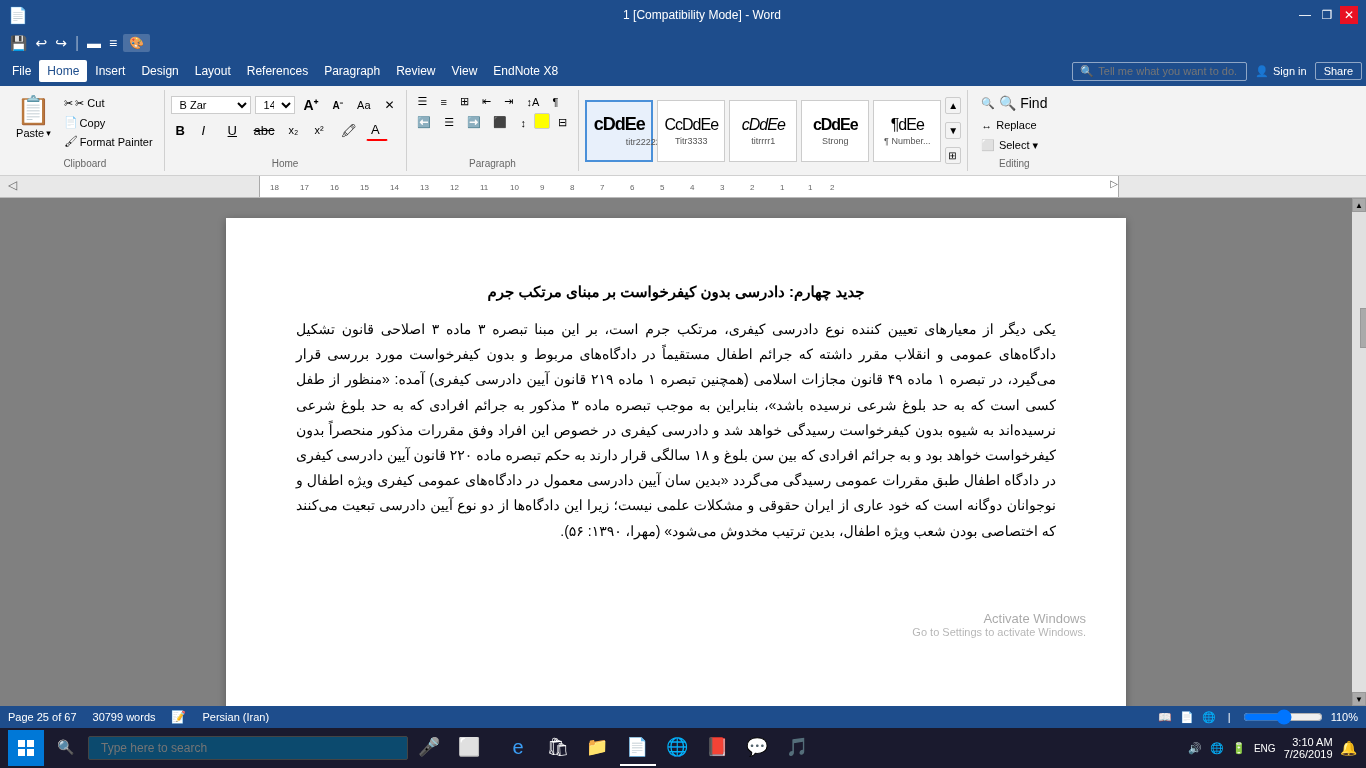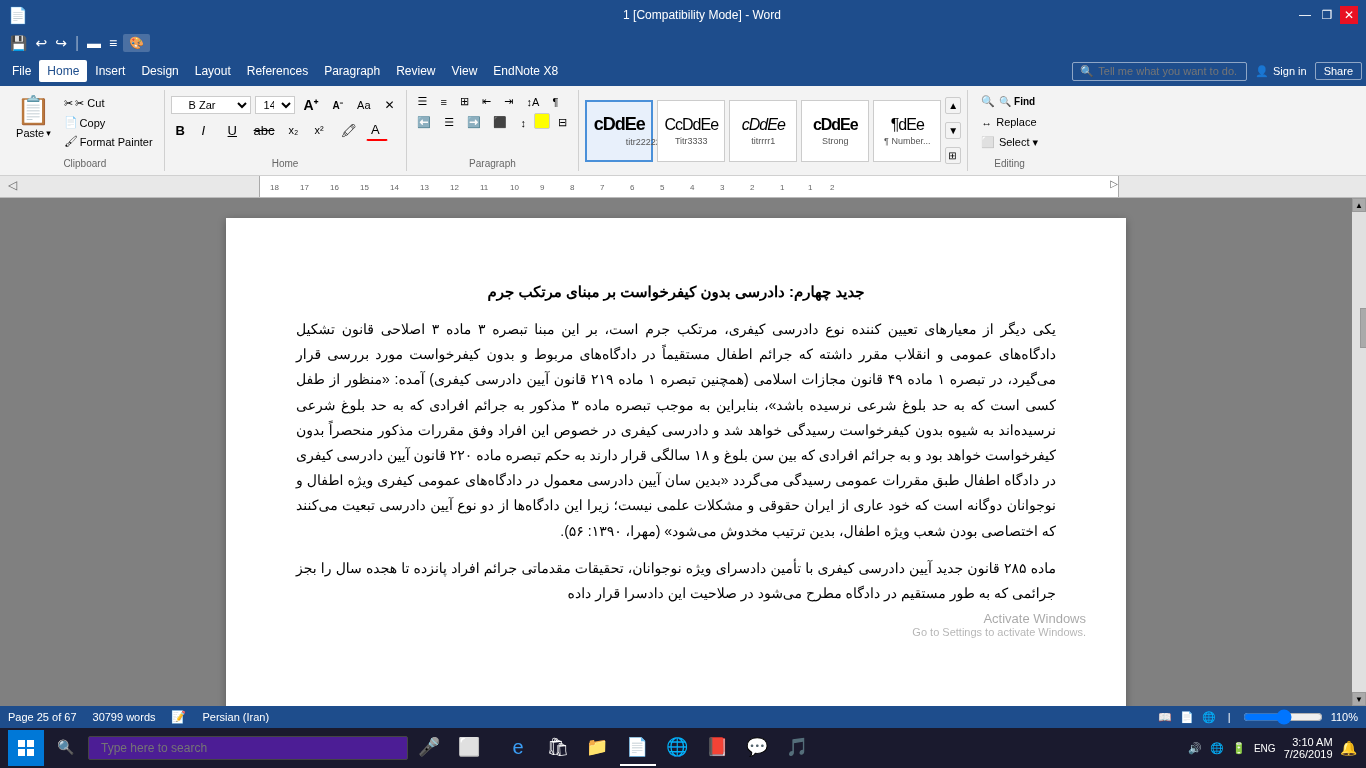--- a/index.html
+++ b/index.html
@@ -99,21 +99,21 @@
       margin-top: 2px;
     }
 
     
     .font-section { display: flex; flex-direction: column; gap: 2px; }
     .font-row1 { display: flex; gap: 4px; align-items: center; }
     .font-row2 { display: flex; gap: 4px; align-items: center; }
     .font-selector {
       border: 1px solid #ccc;
       background: white;
-      padding: 1px 13px;
+      padding: 1px 4px;
       font-size: 11px;
       width: 80px;
       cursor: pointer;
     }
     .size-selector {
       border: 1px solid #ccc;
       background: white;
       padding: 1px 4px;
       font-size: 11px;
       width: 40px;
@@ -227,21 +227,21 @@
       background: #0078d7;
       border: none;
       cursor: pointer;
       display: flex;
       align-items: center;
       justify-content: center;
       color: white;
       font-size: 14px;
     }
     .taskbar-search {
-      background: #4c1d95;
+      background: #0c4a6e;
       border: 1px solid #444;
       color: #aaa;
       padding: 4px 12px;
       width: 320px;
       font-size: 12px;
       border-radius: 2px;
     }
     .taskbar-apps { display: flex; gap: 4px; margin-left: 8px; }
     .taskbar-app {
       width: 36px;
@@ -500,21 +500,21 @@
           <div class="styles-arr">⊞</div>
         </div>
       </div>
     </div>
 
     <div class="ribbon-group">
       <div class="ribbon-group-content">
         <div class="editing-group">
           <div class="editing-btn">
             <span>🔍</span>
-              <span style="font-size:10px;font-weight:bold;">🔍 Find</span>
+              <span style="font-size:14px;">🔍 Find</span>
           </div>
           <div class="editing-btn">
             <span>↔</span>
               <span style="font-size:11px;">Replace</span>
           </div>
           <div class="editing-btn">
             <span>⬜</span>
               <span style="font-size:11px;">Select ▾</span>
           </div>
         </div>
@@ -566,21 +566,20 @@
 
   <div class="doc-with-scrollbar">
     <div style="background:#808080; flex:1; overflow-y:auto; display:flex; flex-direction:column; align-items:center; padding:20px 0;">
       <div class="document-page">
         <div class="doc-content">
 
           <div class="doc-title">جدید چهارم: دادرسی بدون کیفرخواست بر مبنای مرتکب جرم</div>
 
           <div class="doc-para">یکی دیگر از معیارهای تعیین کننده نوع دادرسی کیفری، مرتکب جرم است، بر این مبنا تبصره ۳ ماده ۳ اصلاحی قانون تشکیل دادگاه‌های عمومی و انقلاب مقرر داشته که جرائم اطفال مستقیماً در دادگاه‌های مربوط و بدون کیفرخواست مورد بررسی قرار می‌گیرد، در تبصره ۱ ماده ۴۹ قانون مجازات اسلامی (همچنین تبصره ۱ ماده ۲۱۹ قانون آیین دادرسی کیفری) آمده: «منظور از طفل کسی است که به حد بلوغ شرعی نرسیده باشد»، بنابراین به موجب تبصره ماده ۳ مذکور به جرائم افرادی که به حد بلوغ شرعی نرسیده‌اند به شیوه بدون کیفرخواست رسیدگی خواهد شد و دادرسی کیفری در خصوص این افراد وفق مقررات مذکور منحصراً بدون کیفرخواست خواهد بود و به جرائم افرادی که بین سن بلوغ و ۱۸ سالگی قرار دارند به حکم تبصره ماده ۲۲۰ قانون آیین دادرسی کیفری در دادگاه اطفال طبق مقررات عمومی رسیدگی می‌گردد «بدین سان آیین دادرسی معمول در دادگاه‌های عمومی کیفری ویژه اطفال و نوجوانان دوگانه است که خود عاری از ایران حقوقی و مشکلات علمی نیست؛ زیرا این دادگاه‌ها از دو نوع آیین دادرسی تبعیت می‌کنند که اختصاصی بودن شعب ویژه اطفال، بدین ترتیب مخدوش می‌شود» (مهرا، ۱۳۹۰: ۵۶).</div>
 
-          <div class="doc-para">ماده ۲۸۵ قانون جدید آیین دادرسی کیفری با تأمین دادسرای ویژه نوجوانان، تحقیقات مقدماتی جرائم افراد پانزده تا هجده سال را بجز جرائمی که به طور مستقیم در دادگاه مطرح می‌شود در صلاحیت این دادسرا قرار داده</div>
 
         </div>
 
         <div class="activate-watermark">
           <div style="font-size:13px;">Activate Windows</div>
           <div style="font-size:11px; color:rgba(0,0,0,0.3);">Go to Settings to activate Windows.</div>
         </div>
       </div>
     </div>
 

